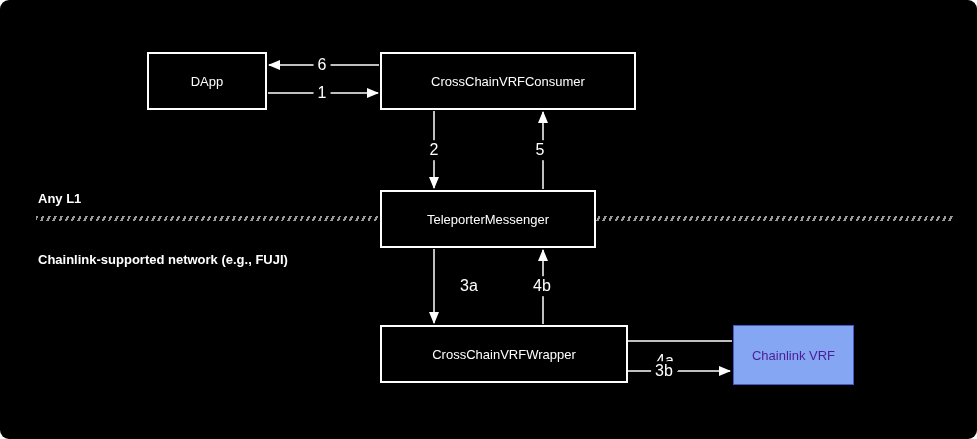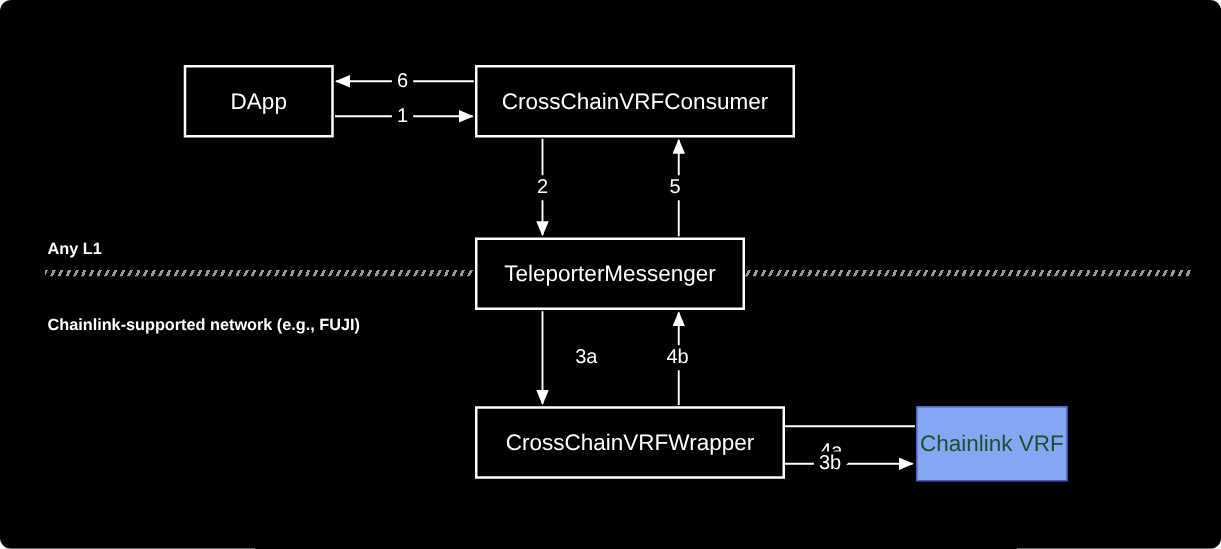--- a/index.html
+++ b/index.html
@@ -37,28 +37,28 @@
   }
   .node {
     position: absolute;
     box-sizing: border-box;
     background: #000000;
     border: 2px solid var(--node-border, #ffffff);
     color: #ffffff;
     display: flex;
     align-items: center;
     justify-content: center;
-    font-size: 18px;
+    font-size: 13px;
     z-index: 3;
     text-align: center;
   }
   .node.blue {
     background: var(--chainlink-fill, #85a7f3);
     border: 1.5px solid var(--chainlink-border, #4a57cc);
-    color: #14532d;
+    color: #4c1d95;
   }
   .node-dapp        { left: 147px; top: 52px;  width: 120px; height: 58px; }
   .node-consumer    { left: 380px; top: 52px;  width: 256px; height: 58px; align-items: center; }
   .node-teleporter  { left: 380px; top: 190px; width: 216px; height: 58px; }
   .node-wrapper     { left: 380px; top: 325px; width: 248px; height: 58px; }
   .node-chainlink   { left: 733px; top: 325px; width: 121px; height: 60px; }
   .edge-label {
     position: absolute;
     transform: translate(-50%, -50%);
     background: #000000;

